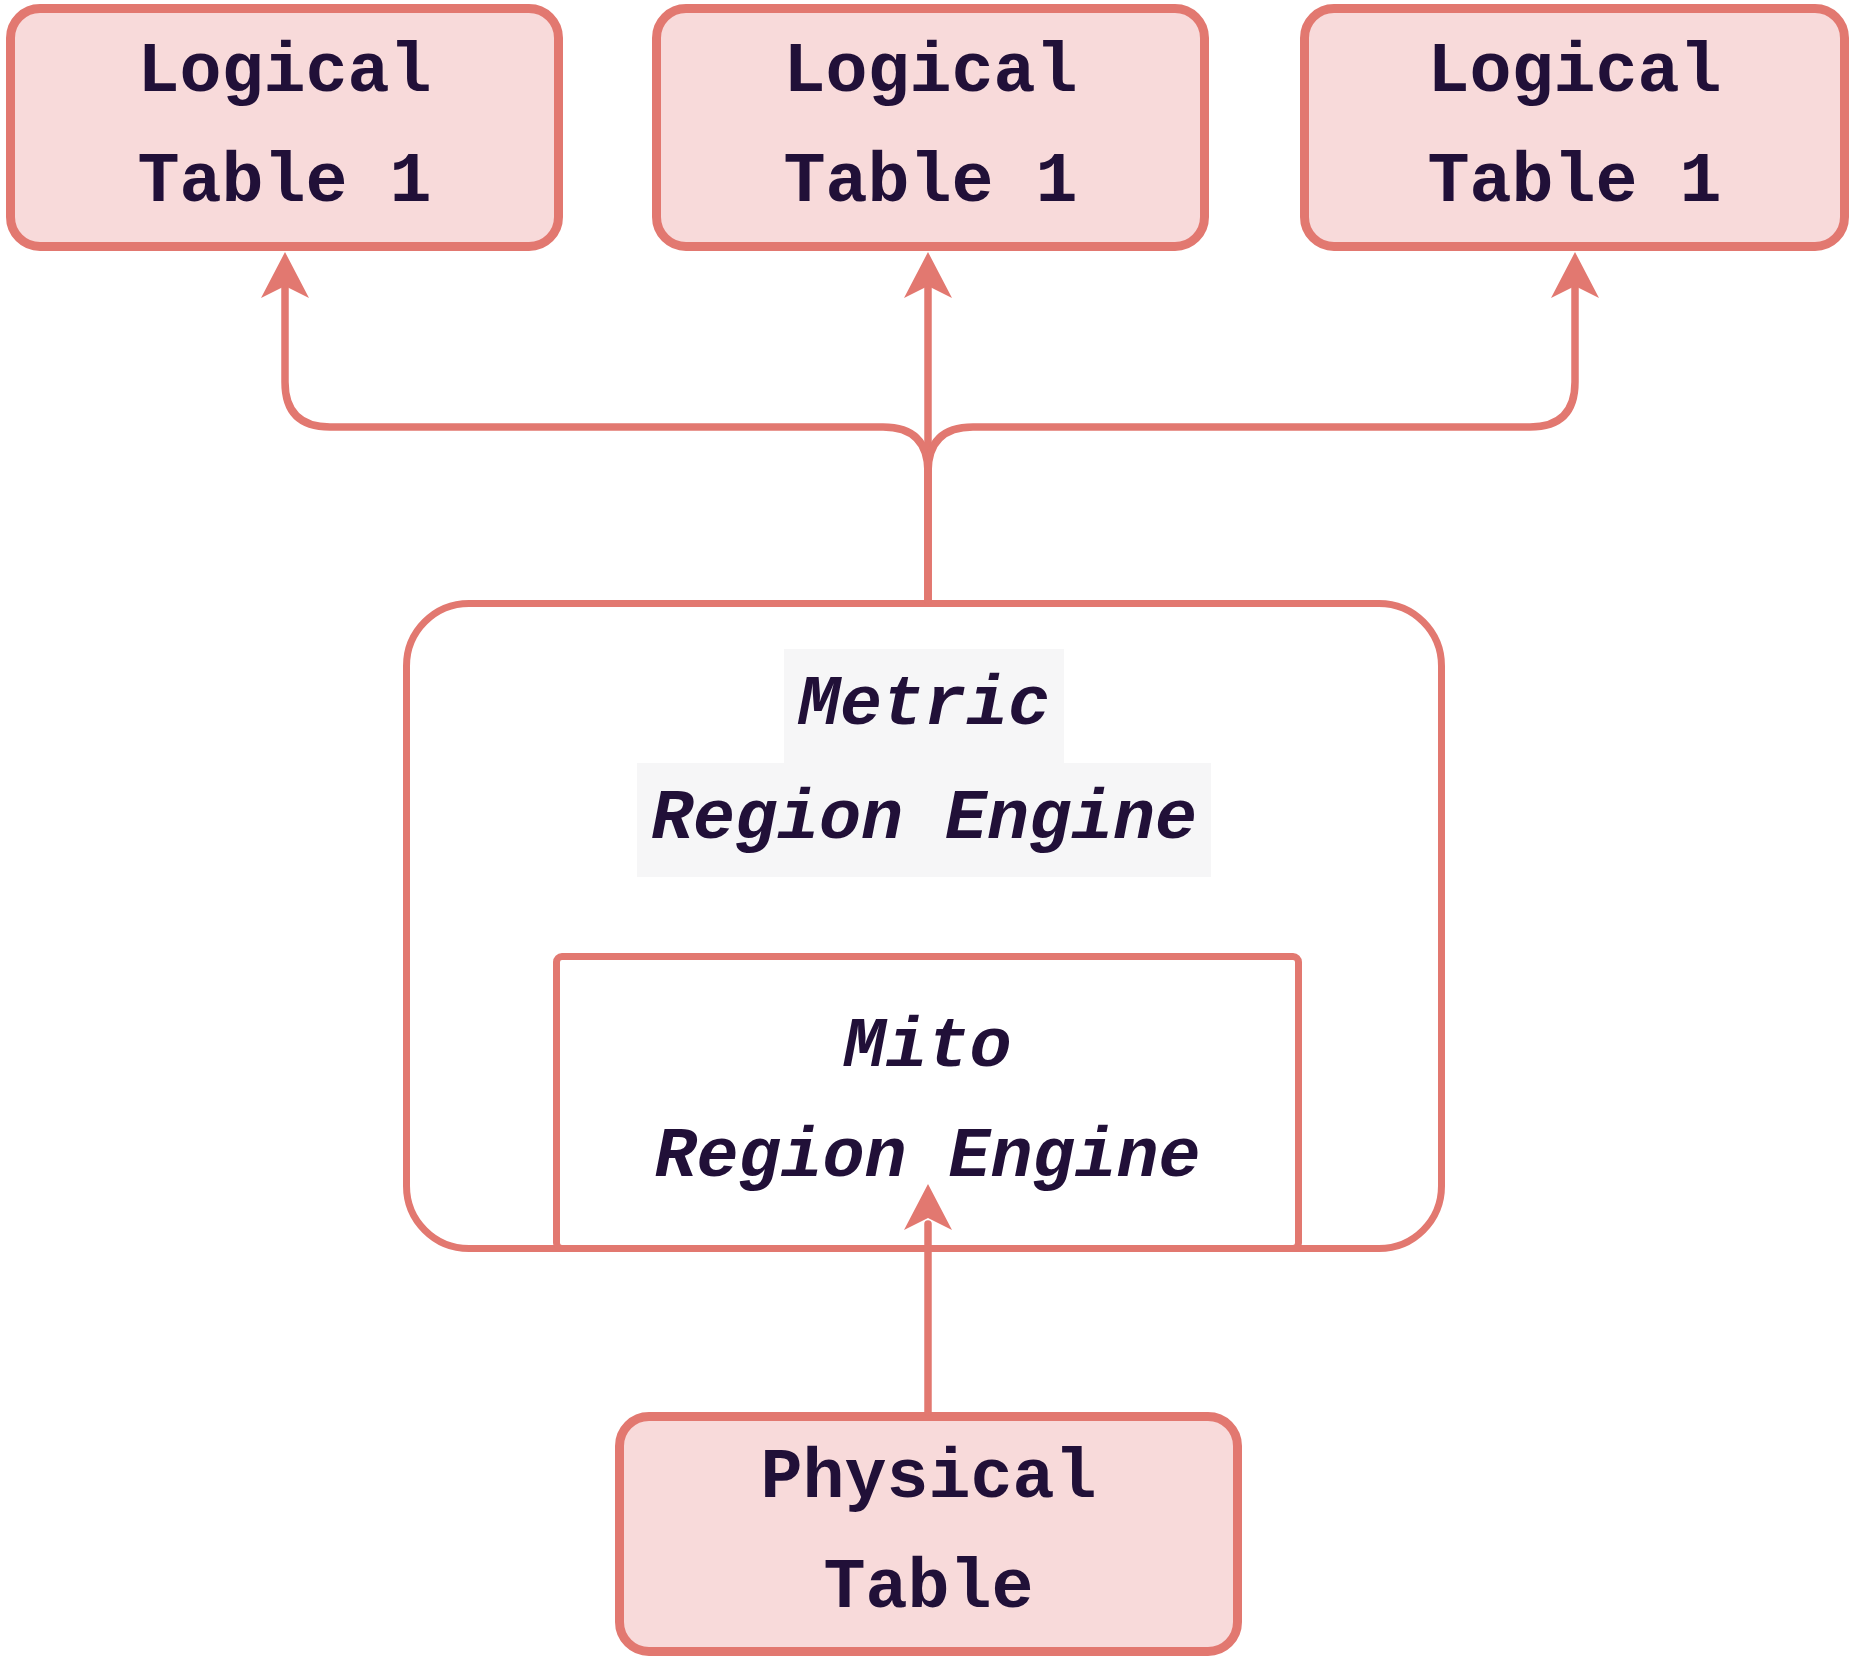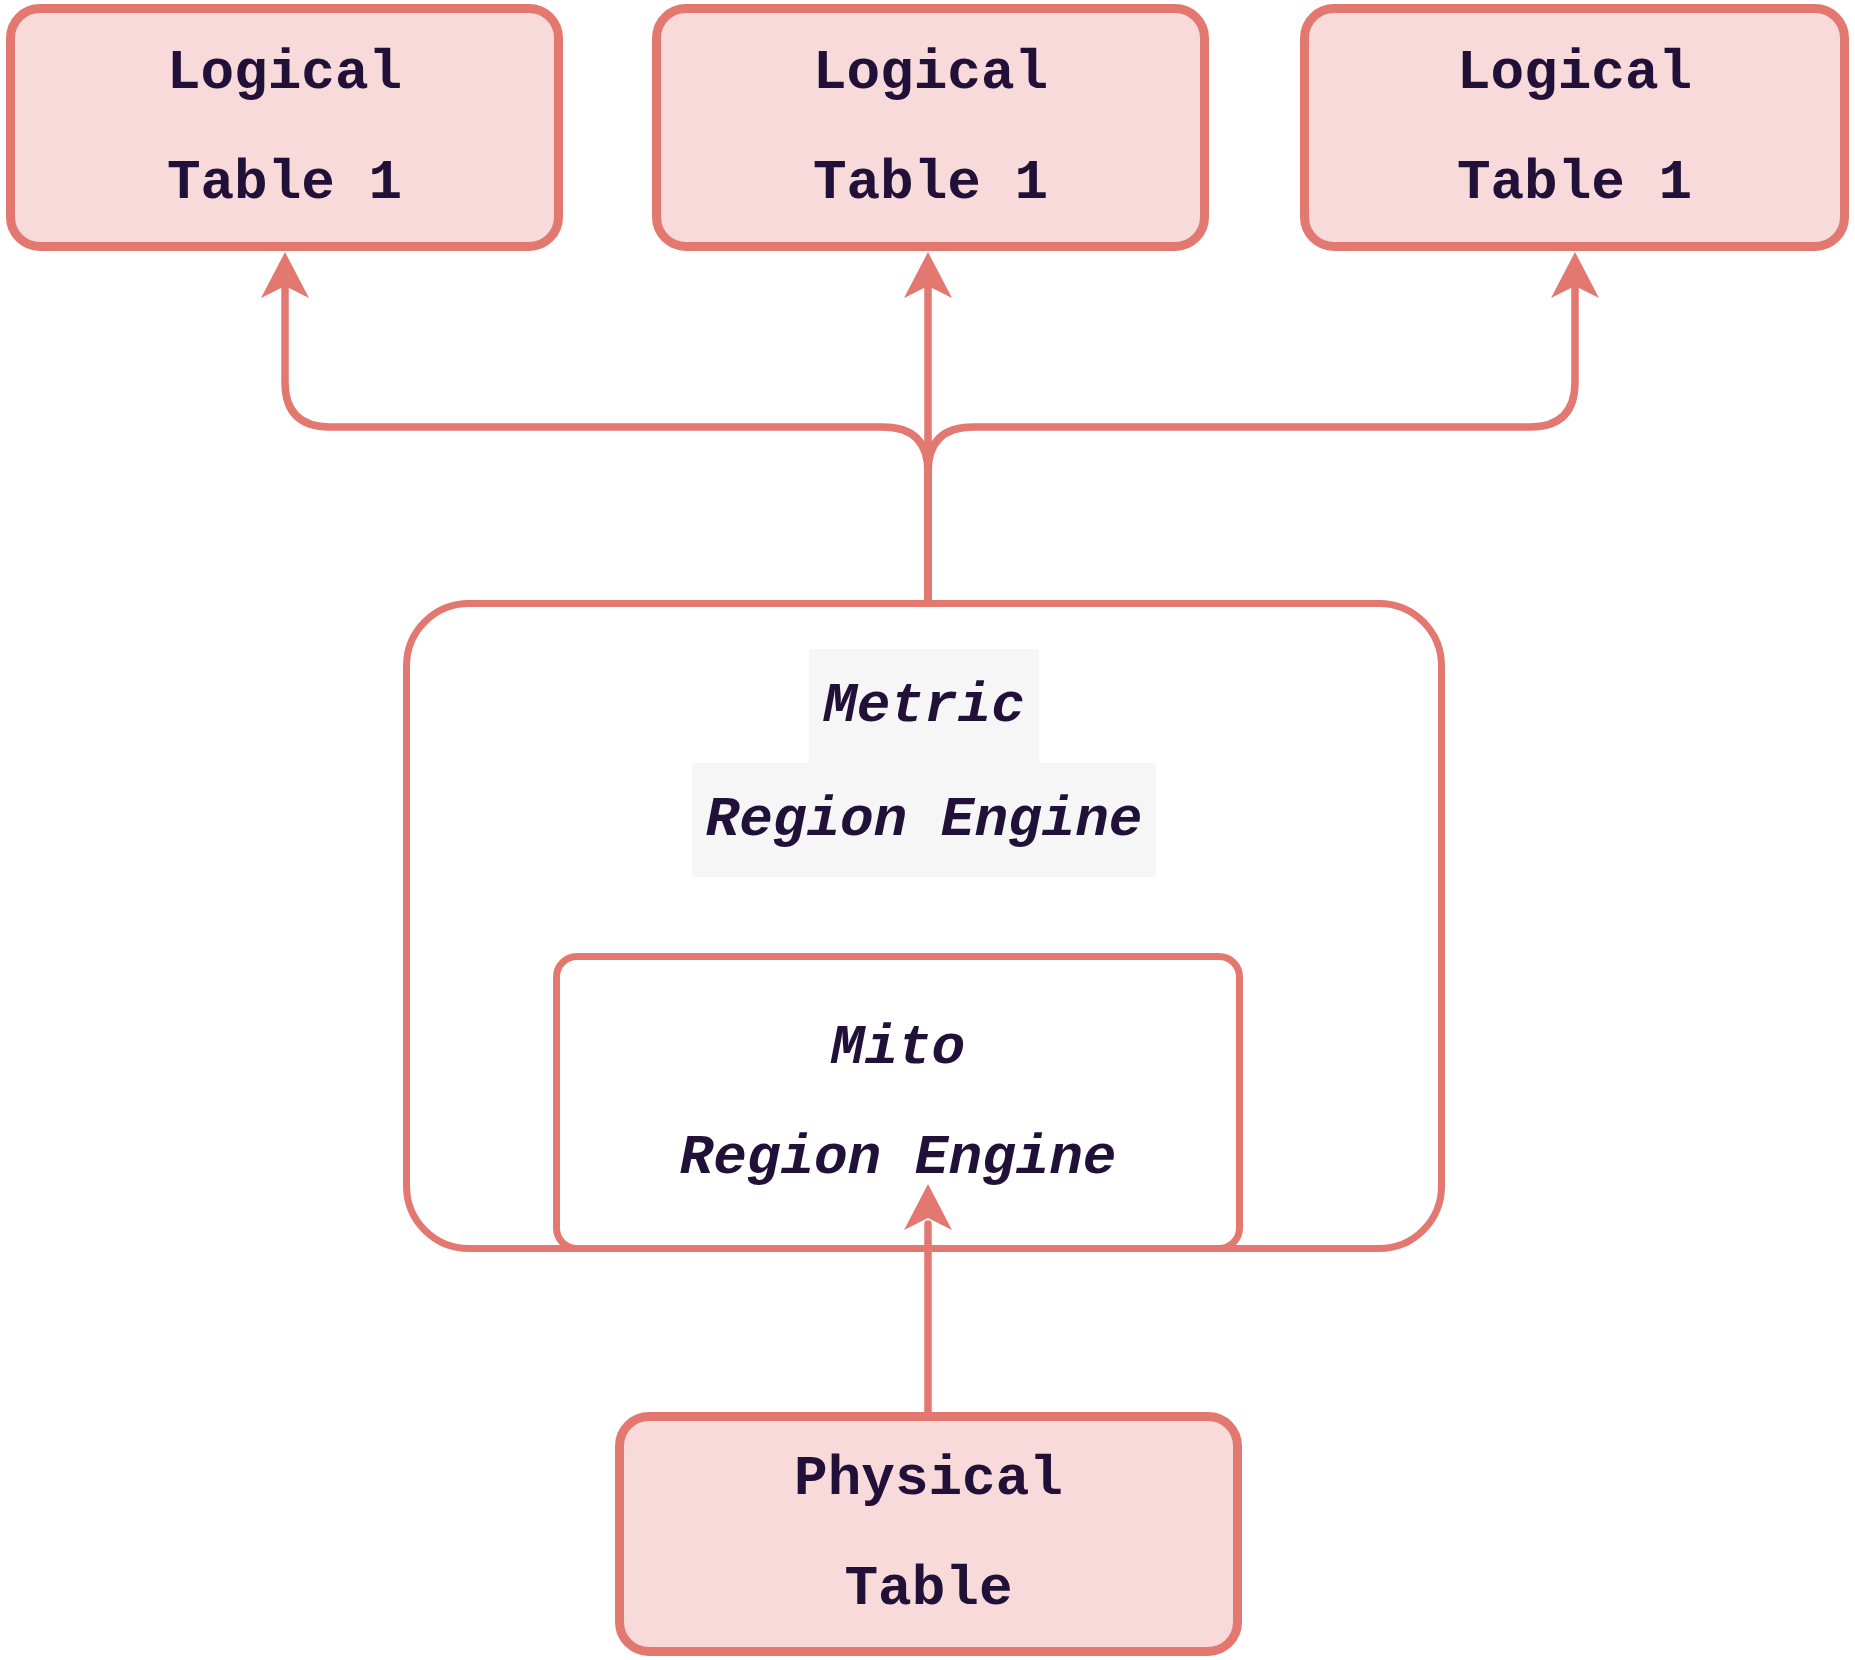--- a/index.html
+++ b/index.html
@@ -21,21 +21,21 @@
   .node{
     position:absolute;
     box-sizing:border-box;
     display:flex;
     flex-direction:column;
     align-items:center;
     justify-content:center;
     text-align:center;
     color:var(--text);
     font-weight:bold;
-    font-size:56px;
+    font-size:70px;
     line-height:110px;
     white-space:nowrap;
   }
   .node.pink{
     background:var(--node-fill-pink);
     border:9px solid var(--stroke);
     border-radius:34px;
   }
   .node.white{
     background:var(--node-fill-white);
@@ -52,22 +52,22 @@
     justify-content:flex-start;
     padding-top:42px;
     font-style:italic;
   }
   .metric .lbl{
     background:var(--label-bg);
     padding:2px 14px;
   }
   
   .mito{
-    left:143px; top:346px; width:690px; height:299px;
-    border-radius:24px;
+    left:143px; top:346px; width:749px; height:299px;
+    border-radius:9px;
   }
   
   .physical{
     left:615px; top:1412px; width:627px; height:244px;
     border-radius:28px;
     font-family:Liberation Mono, monospace;
   }
   .edges{
     position:absolute;left:0;top:0;width:1855px;height:1660px;
     pointer-events:none;

